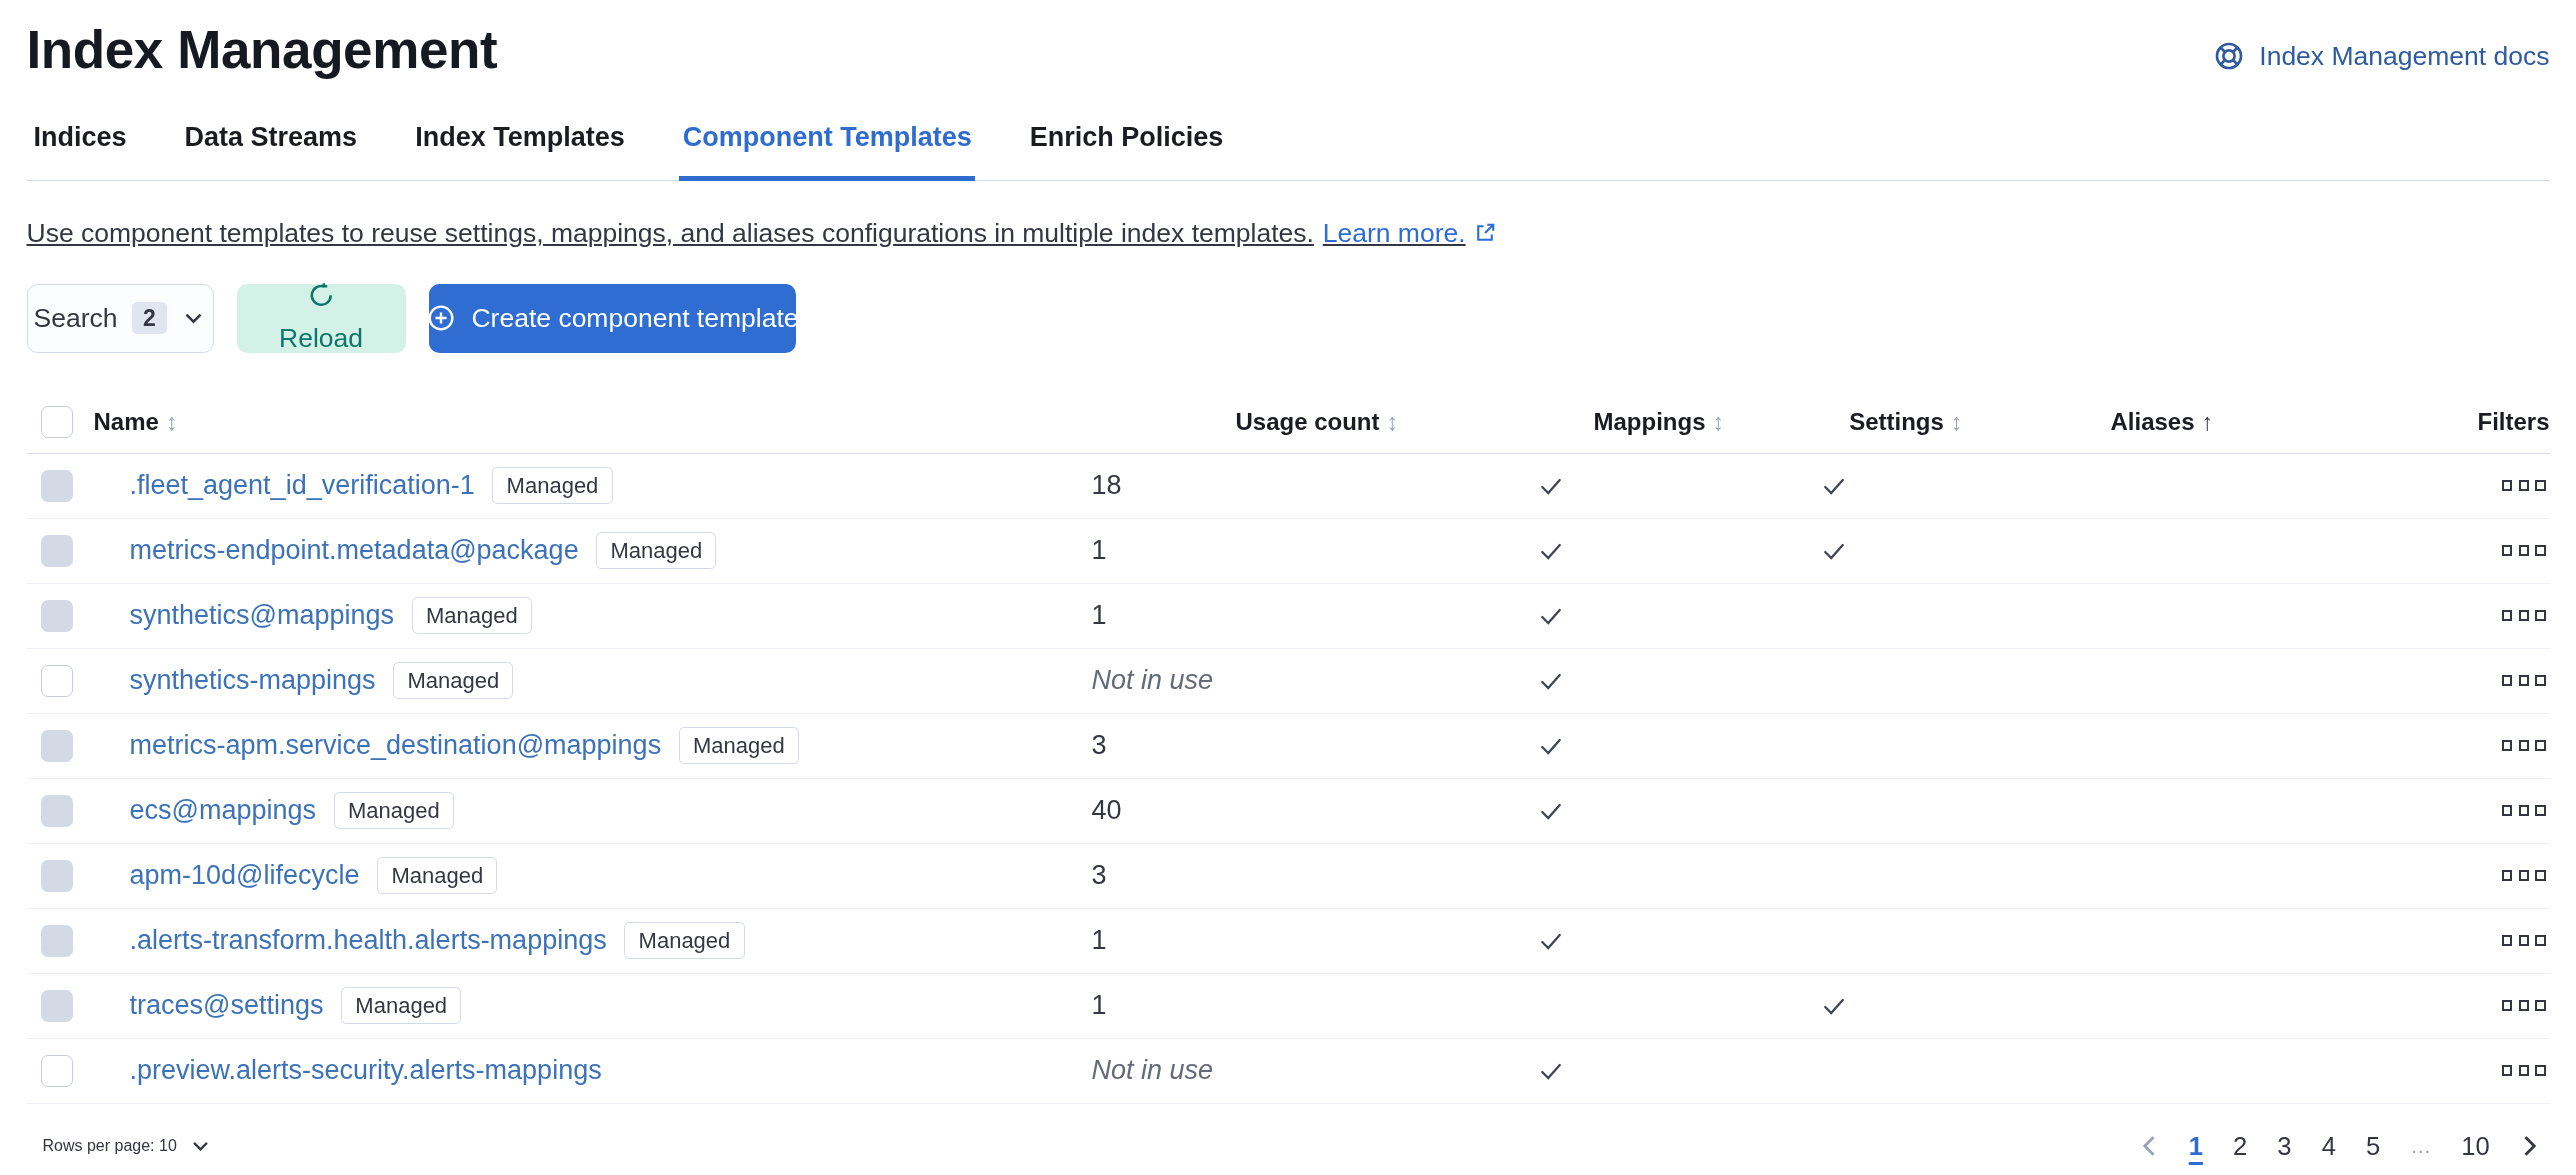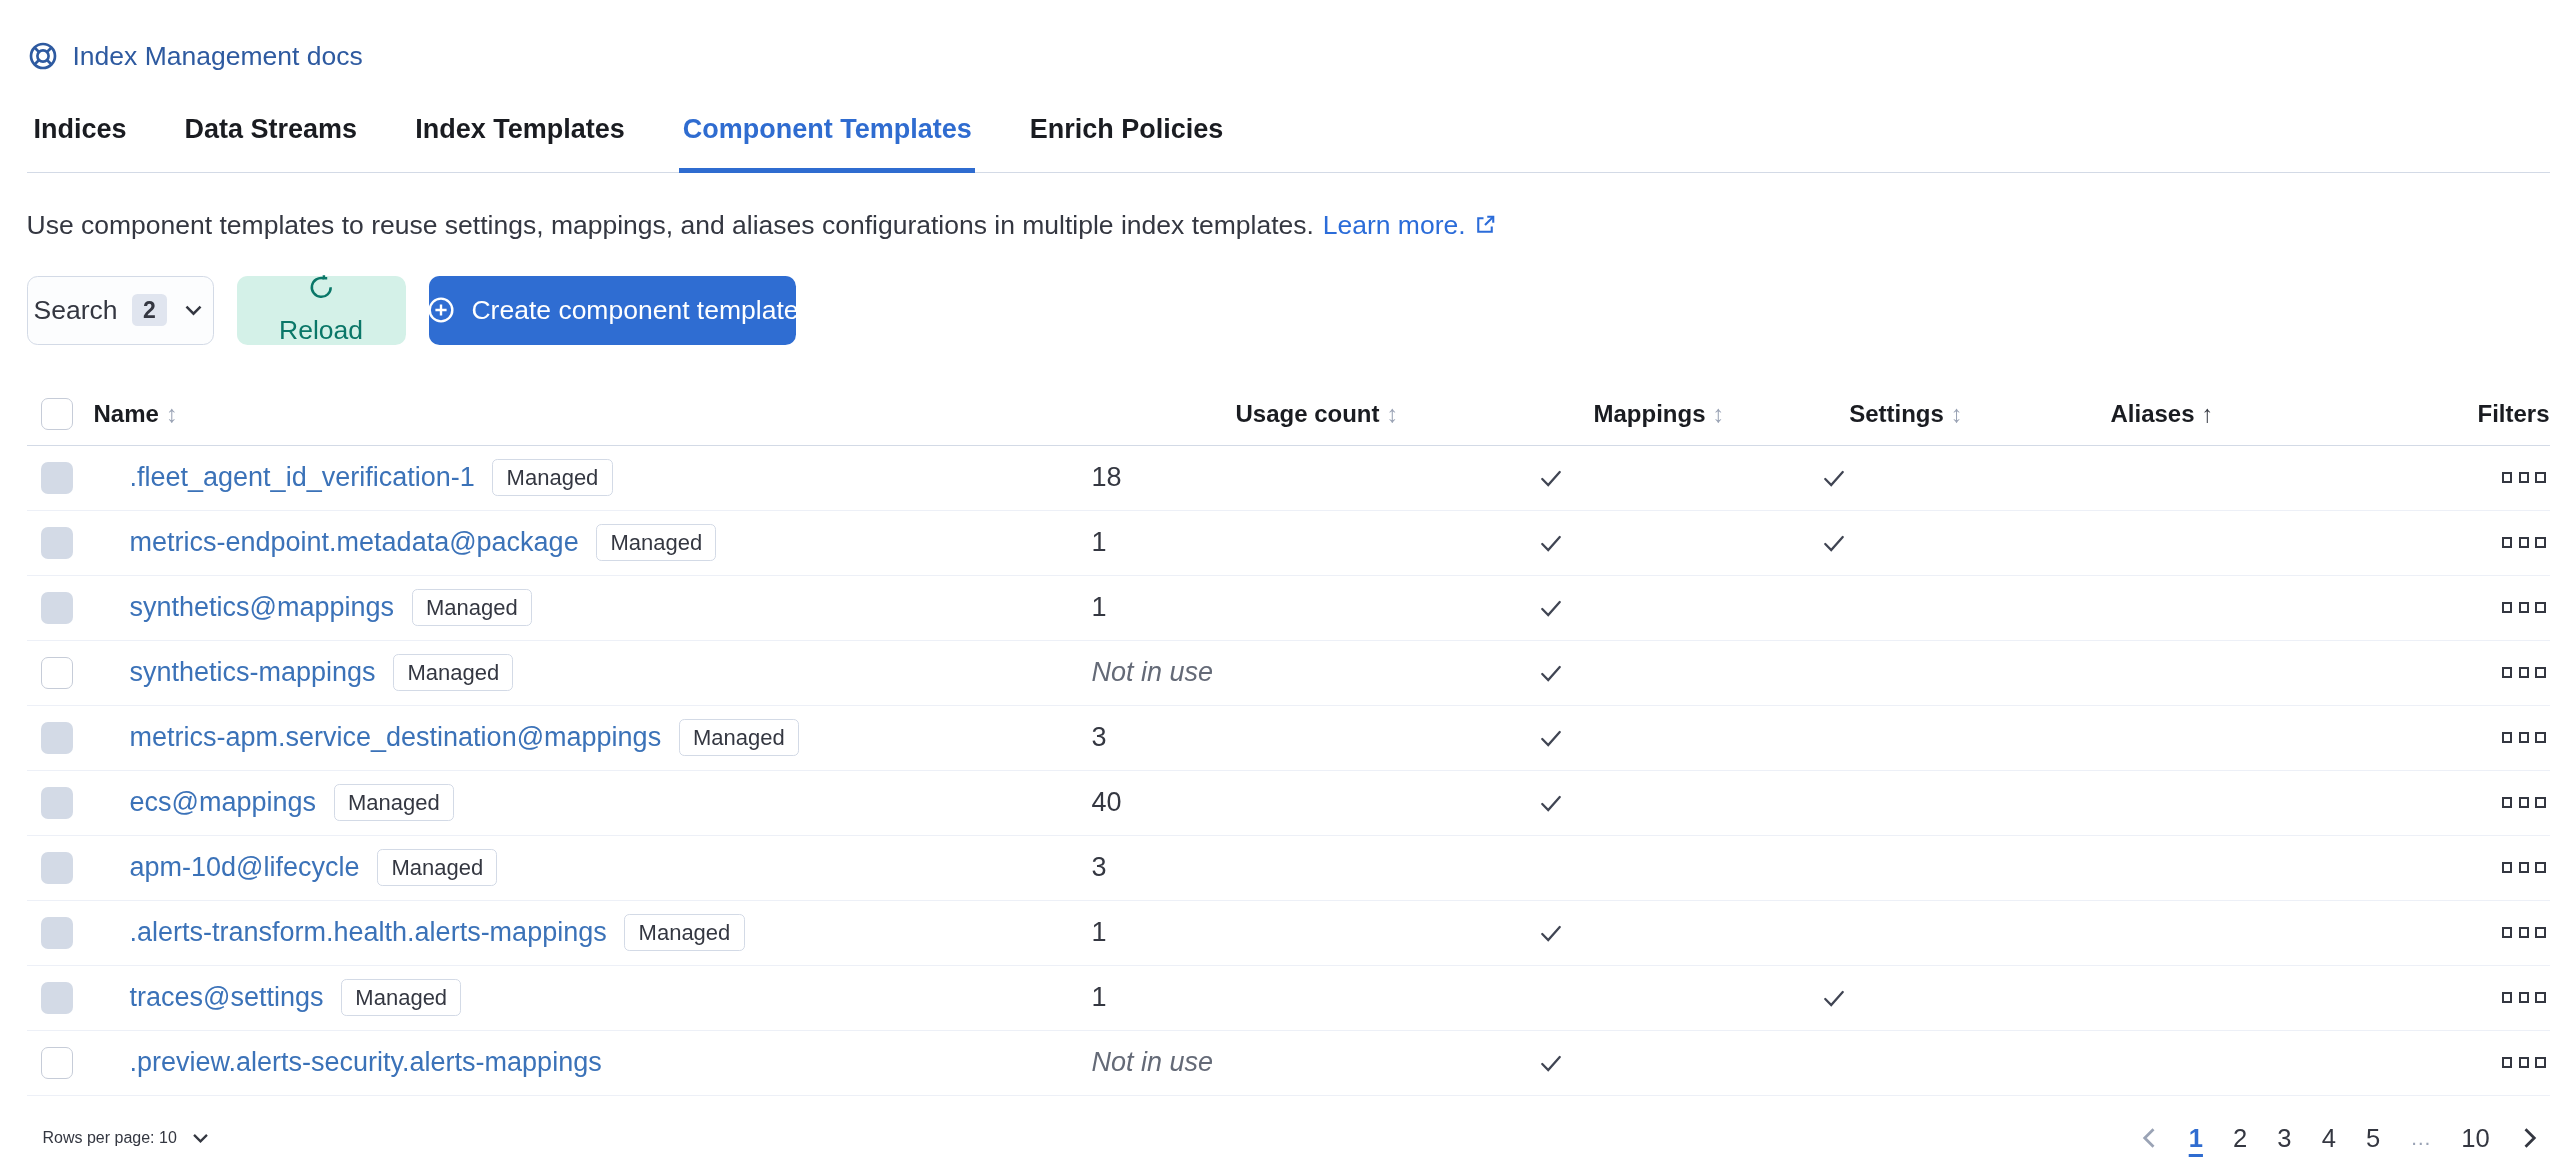--- a/index.html
+++ b/index.html
@@ -14,21 +14,21 @@
   .header-row { display: flex; justify-content: space-between; align-items: flex-start; padding-top: 7px; }
   .page-title { font-size: 53px; font-weight: 700; color: #16191f; letter-spacing: -0.4px; }
   .docs-link { display: flex; align-items: center; gap: 14px; color: #2e5aa0; font-size: 26.5px; font-weight: 500; margin-top: 21px; cursor: pointer; }
 
   
   .tabs { display: flex; gap: 51px; margin-top: 42px; border-bottom: 1.8px solid #d3dae6; padding: 0 3.5px; }
   .tab { font-size: 27px; font-weight: 600; color: #1a1c21; padding: 0 3.5px 23px 3.5px; cursor: pointer; border-bottom: 5.3px solid transparent; margin-bottom: -1.8px; white-space: nowrap; }
   .tab.active { color: #2f6cd0; border-bottom-color: #2f6cd0; font-weight: 700; }
 
   
-  .description { margin-top: 37px; font-size: 26.5px; color: #343741; display: flex; align-items: center; gap: 8.8px; }
+  .description { margin-top: 37px; font-size: 26.5px; color: #343741; display: flex; align-items: center; gap: 8.8px; text-decoration: underline; }
   .learn-more { color: #2b6cd9; font-weight: 500; cursor: pointer; display: inline-flex; align-items: center; gap: 7px; }
 
   
   .controls { display: flex; gap: 23px; margin-top: 35px; align-items: stretch; }
   .search-box { flex: 1; height: 69px; background: #fbfcfd; border: 1.8px solid #e0e5ee; border-radius: 10.6px; display: flex; align-items: center; padding: 0 21px; gap: 16px; }
   .search-box input { flex: 1; border: none; outline: none; background: transparent; font-family: "Liberation Sans", sans-serif; font-size: 26.5px; color: #343741; }
   .search-box input::placeholder { color: #69707d; opacity: 1; }
 
   .btn { height: 69px; border-radius: 10.6px; border: none; display: flex; align-items: center; justify-content: center; gap: 14px; font-family: "Liberation Sans", sans-serif; font-size: 26.5px; cursor: pointer; white-space: nowrap; }
   .btn-filters { width: 187px; background: #fcfdfe; border: 1.8px solid #d3dae6; color: #343741; gap: 14px; }
@@ -75,20 +75,21 @@
   .page { padding: 5.3px 12.4px; color: #343741; cursor: pointer; }
   .page.active { color: #2f6cd0; font-weight: 600; text-decoration: underline; text-underline-offset: 7px; text-decoration-thickness: 2.6px; }
   .page.ellipsis { color: #9aa3b5; cursor: default; font-size: 21px; }
   .page-nav { display: flex; align-items: center; padding: 0 7px; cursor: pointer; background: transparent; border: none; }
   .page-nav.disabled { cursor: default; }
 </style>
 </head>
 <body>
 
 <div class="header-row">
+  <h1 class="page-title">Index Management</h1>
   <div class="docs-link">
     <span style="display:inline-flex;">
       <svg viewBox="0 0 24 24" width="32" height="32" fill="none" stroke="#2e5aa0" stroke-width="2">
         <circle cx="12" cy="12" r="9"></circle>
         <circle cx="12" cy="12" r="4.2"></circle>
         <path d="M5.8 5.8 L9 9 M18.2 5.8 L15 9 M5.8 18.2 L9 15 M18.2 18.2 L15 15"></path>
       </svg>
     </span>
     <span>Index Management docs</span>
   </div>

